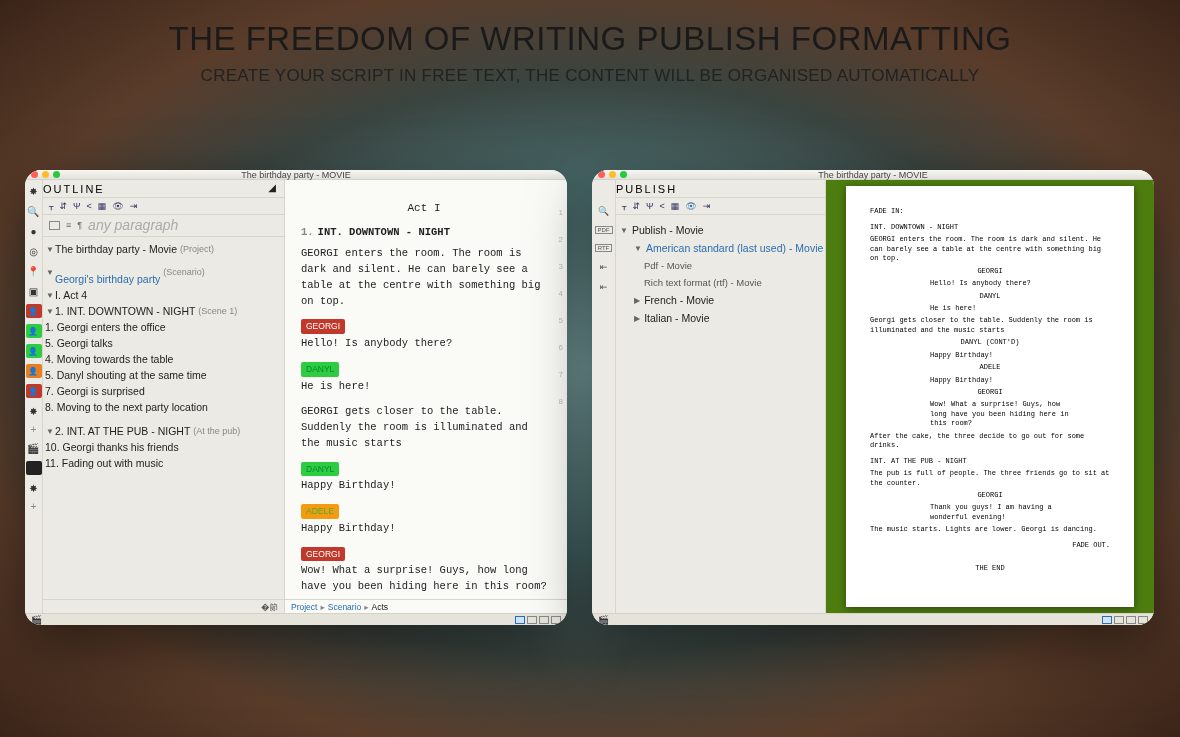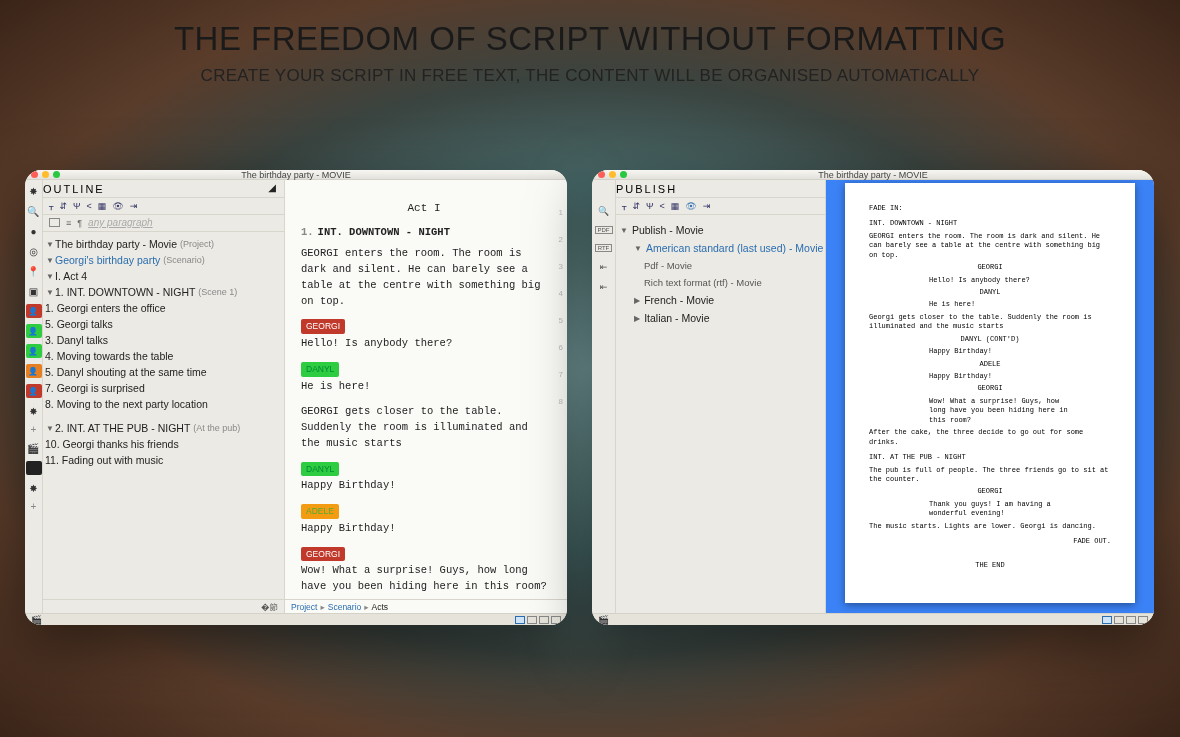--- a/index.html
+++ b/index.html
@@ -46,27 +46,27 @@
   .rail .plus{color:#888;font-size:10px;}
 
   .outline-col { width: 242px; display:flex; flex-direction:column; background:#eceae4; border-right:1px solid #d8d5cd;}
   .col-head { text-align:left; font-size:11px; letter-spacing:2px; padding:3px 0 2px; border-bottom:1px solid #d8d5cd; position:relative;}
   .bookmark { position:absolute; right:6px; top:2px; font-size:10px; color:#222;}
   .toolbar-row { display:flex; gap:6px; padding:3px 6px; border-bottom:1px solid #d8d5cd; font-size:9px; color:#336;}
   .toolbar-row span{cursor:default;}
   .filter-row { display:flex; gap:6px; padding:2px 6px 3px; border-bottom:1px solid #d8d5cd; align-items:center;}
   .filter-row .box{width:11px;height:9px;border:1px solid #888;}
   .filter-row .lines{font-size:9px;color:#666;}
-  .filter-row .ph{font-size:10px;color:#aaa;font-style:italic;text-decoration:underline;}
+  .filter-row .ph{font-size:14px;color:#aaa;font-style:italic;}
 
   .tree { flex:1; overflow:auto; font-size:10.5px; color:#222; padding:4px 4px 4px 2px;}
   .tree .row{ padding:2px 2px 2px 0; white-space:nowrap; display:flex; align-items:center;}
   .tree .caret{display:inline-block;width:10px;text-align:center;color:#666;font-size:8px;}
   .tree .muted{color:#888;font-size:9px;}
-  .tree .link{color:#2a6db0;}
+  .tree .link{color:#2a6db0;margin-top:14px;}
   .ind1{padding-left:14px}.ind2{padding-left:26px}.ind3{padding-left:36px}.ind4{padding-left:52px}
 
   .editor { flex:1; background:#fafaf7; display:flex; flex-direction:column; position:relative;}
   .editor-inner{ flex:1; padding:16px 20px 8px 16px; font-family:"Courier New",monospace; font-size:10.5px; color:#222; line-height:1.5; overflow:auto;}
   .editor .act-title{ text-align:center; margin:4px 0 8px; font-family:"Courier New",monospace; font-size:11px;}
   .slug{ font-weight:bold; margin-bottom:6px;}
   .slug .num{color:#888;margin-right:4px;}
   .para{ margin-bottom:10px;}
   .char-tag{display:inline-block;padding:1px 5px;border-radius:2px;font-size:8.5px;color:#fff;font-family:Arial;}
   .tag-red{background:#c0392b}.tag-grn{background:#2ecc40;color:#083}.tag-org{background:#f39c12;color:#5a3}
@@ -83,34 +83,34 @@
   .statusbar .views span{width:10px;height:8px;border:1px solid #888;font-size:0;}
   .statusbar .views .active{border-color:#2a6db0;background:#d0e4f7;}
 
   
   .pub-rail{width:24px;background:#eceae4;border-right:1px solid #d8d5cd;display:flex;flex-direction:column;align-items:center;padding-top:26px;gap:10px;font-size:9px;color:#555;}
   .publish-col{width:210px;background:#eceae4;border-right:1px solid #d8d5cd;display:flex;flex-direction:column;}
   .publish-tree{flex:1;padding:6px 4px;font-size:10.5px;color:#222;}
   .publish-tree .row{padding:3px 0;display:flex;align-items:center;gap:4px;white-space:nowrap;}
   .publish-tree .sub{padding-left:24px;font-size:9.5px;color:#555;}
 
-  .page-view{flex:1;background:#3b82f6;display:flex;justify-content:center;align-items:flex-end;padding:10px;overflow:auto;}
+  .page-view{flex:1;background:#4d7c0f;display:flex;justify-content:center;align-items:center;padding:20px;overflow:auto;}
   .page{width:290px;background:#fff;box-shadow:0 2px 8px rgba(0,0,0,.4);padding:18px 24px 30px;font-family:"Courier New",monospace;font-size:7px;color:#000;line-height:1.35;}
   .page .c{text-align:center;}
   .page .dblk{margin:3px 0 3px 60px;width:150px;}
   .page .r{text-align:right;}
   .page p{margin:3px 0;}
 
   .nowrap{white-space:nowrap;}
 </style>
 </head>
 <body>
 
 <div class="hero">
-  <h1>THE FREEDOM OF SCRIPT WITHOUT FORMATTING</h1>
+  <h1>THE FREEDOM OF WRITING PUBLISH FORMATTING</h1>
   <h2>CREATE YOUR SCRIPT IN FREE TEXT, THE CONTENT WILL BE ORGANISED AUTOMATICALLY</h2>
 </div>
 
 <div class="window win-left">
   <div class="titlebar">
     <div class="traffic">
       <span class="tl-red"></span>
       <span class="tl-yel"></span>
       <span class="tl-grn"></span>
     </div>
@@ -163,23 +163,20 @@
         <div class="row ind2">
             <span class="caret">▼</span>
             <span>I. Act 4</span>
           </div>
         <div class="row ind3"><span class="caret">▼</span><span>1. INT.  DOWNTOWN - NIGHT</span>&nbsp;<span class="muted">(Scene 1)</span></div>
         <div class="row ind4">
             <span>1. Georgi enters the office</span>
           </div>
         <div class="row ind4">
             <span>5. Georgi talks</span>
-          </div>
-        <div class="row ind4">
-            <span>3. Danyl talks</span>
           </div>
         <div class="row ind4">
             <span>4. Moving towards the table</span>
           </div>
         <div class="row ind4">
             <span>5. Danyl shouting at the same time</span>
           </div>
         <div class="row ind4">
             <span>7. Georgi is surprised</span>
           </div>

